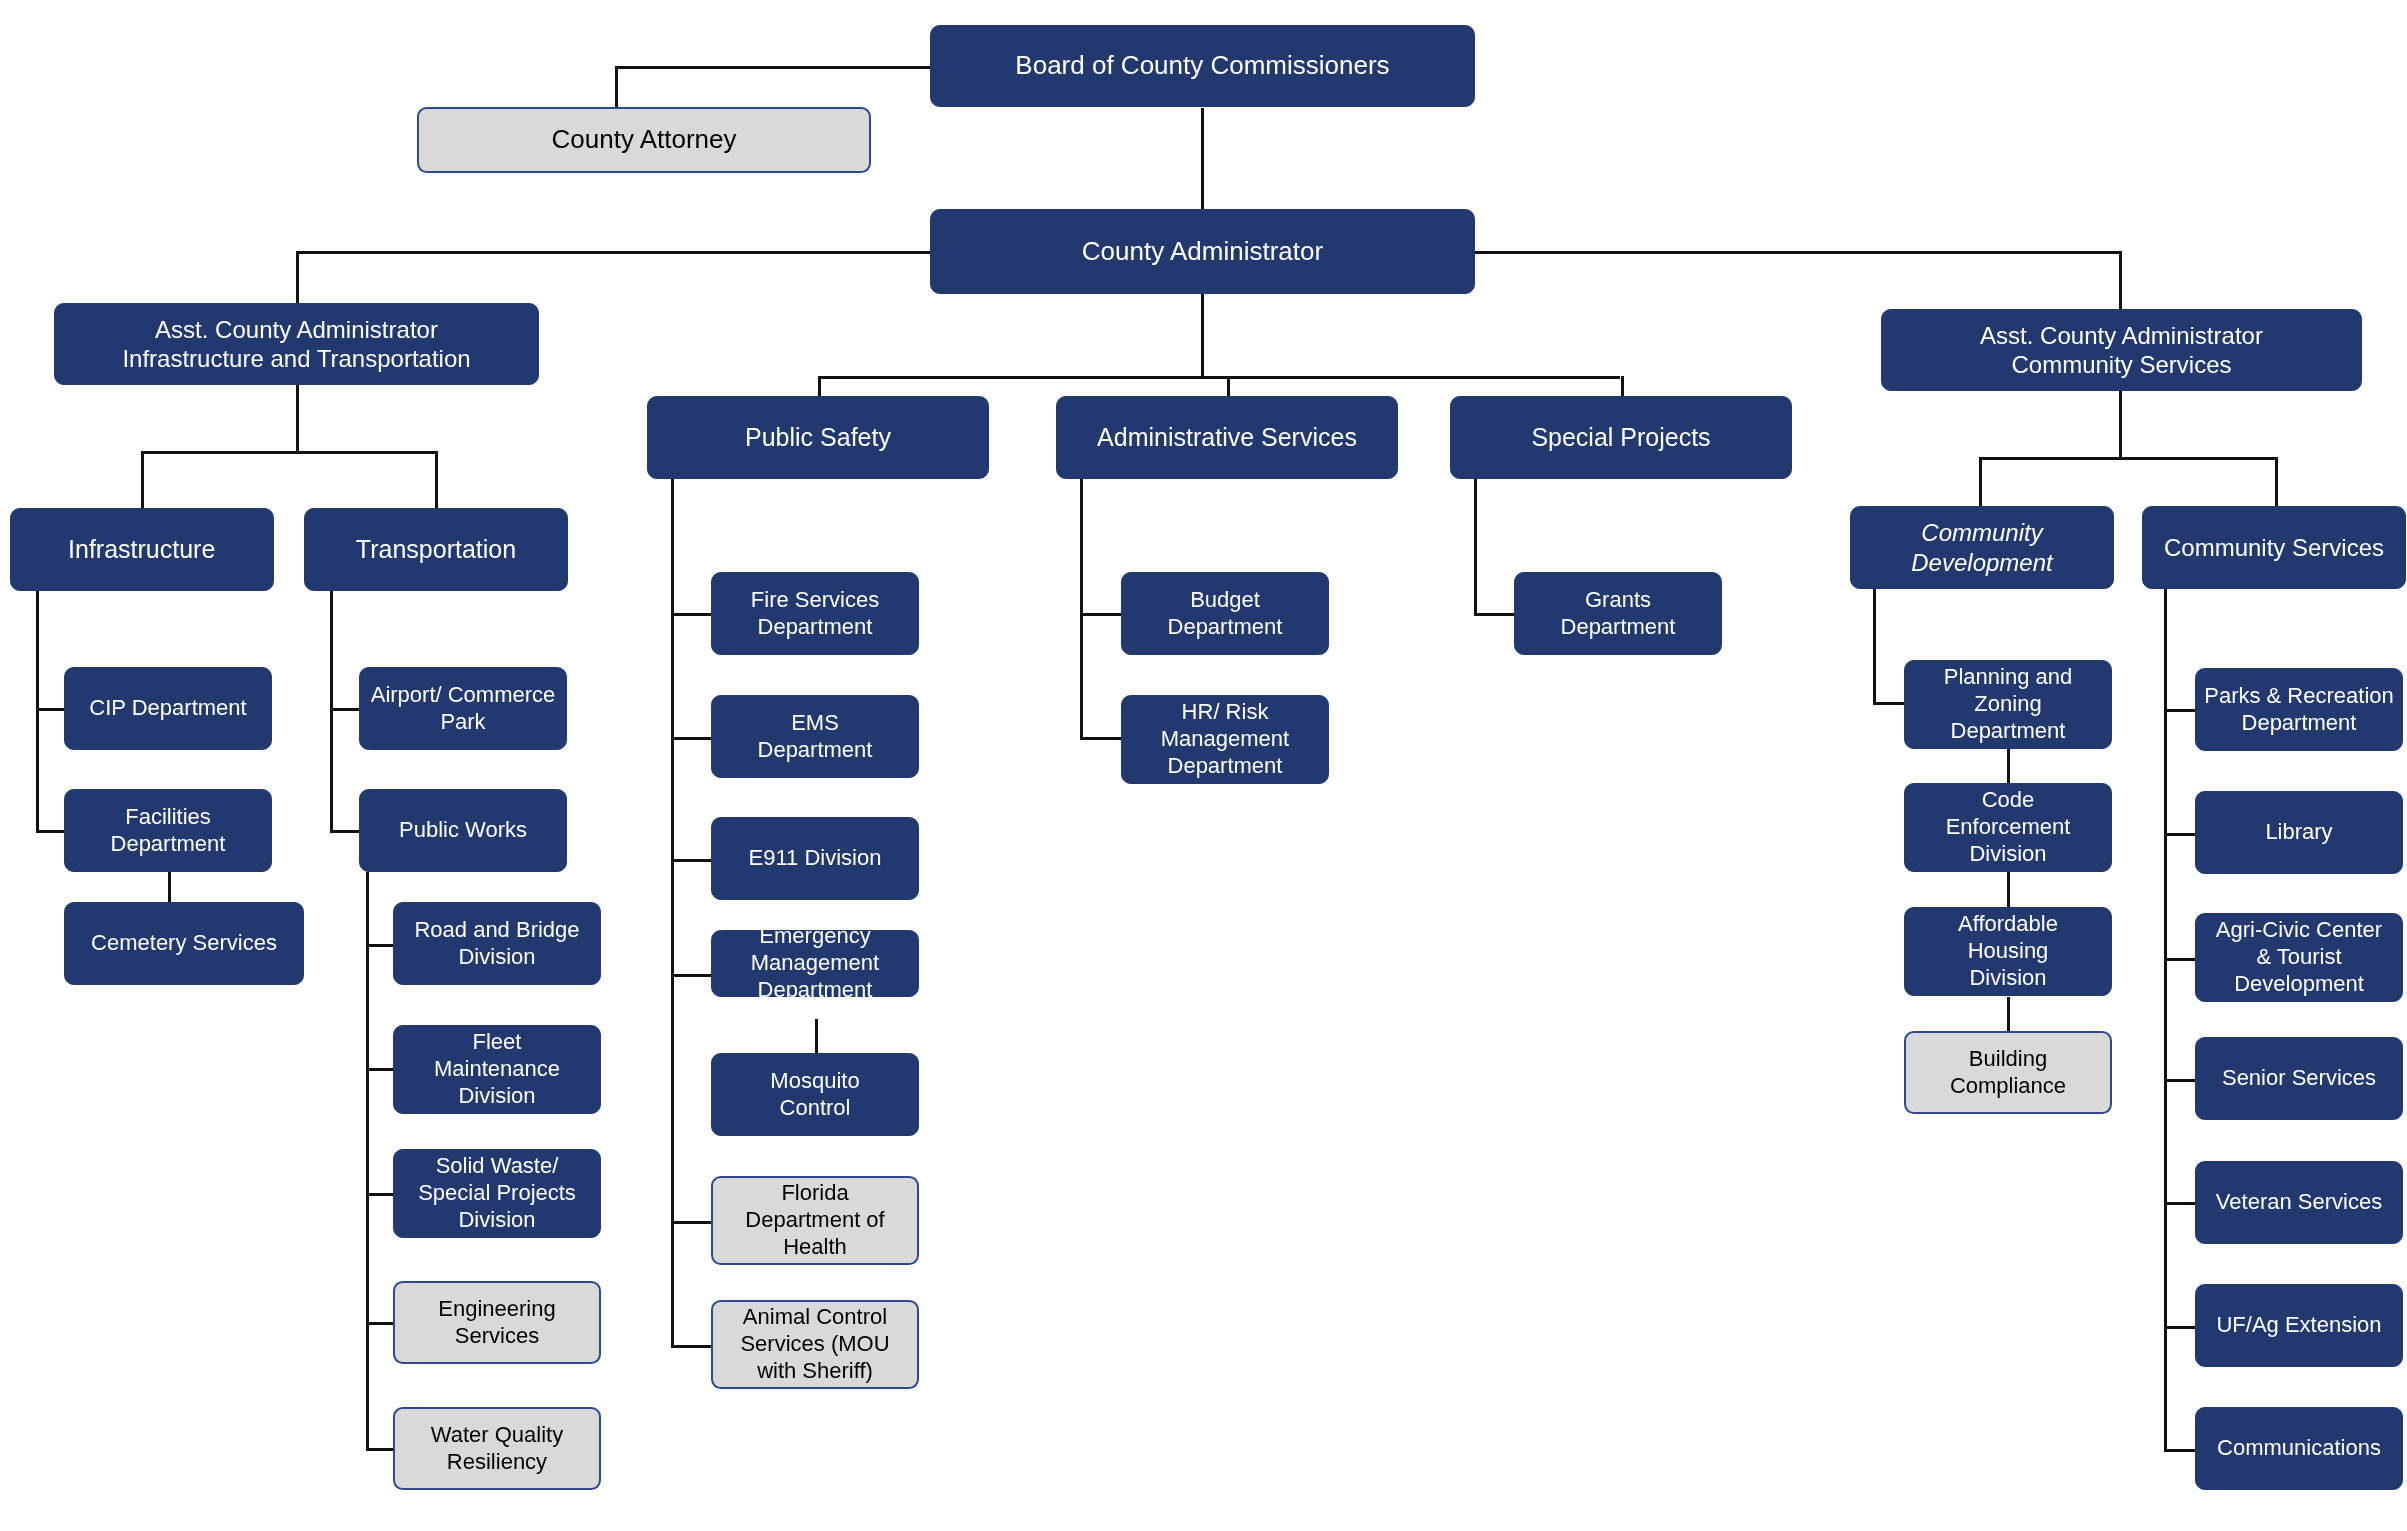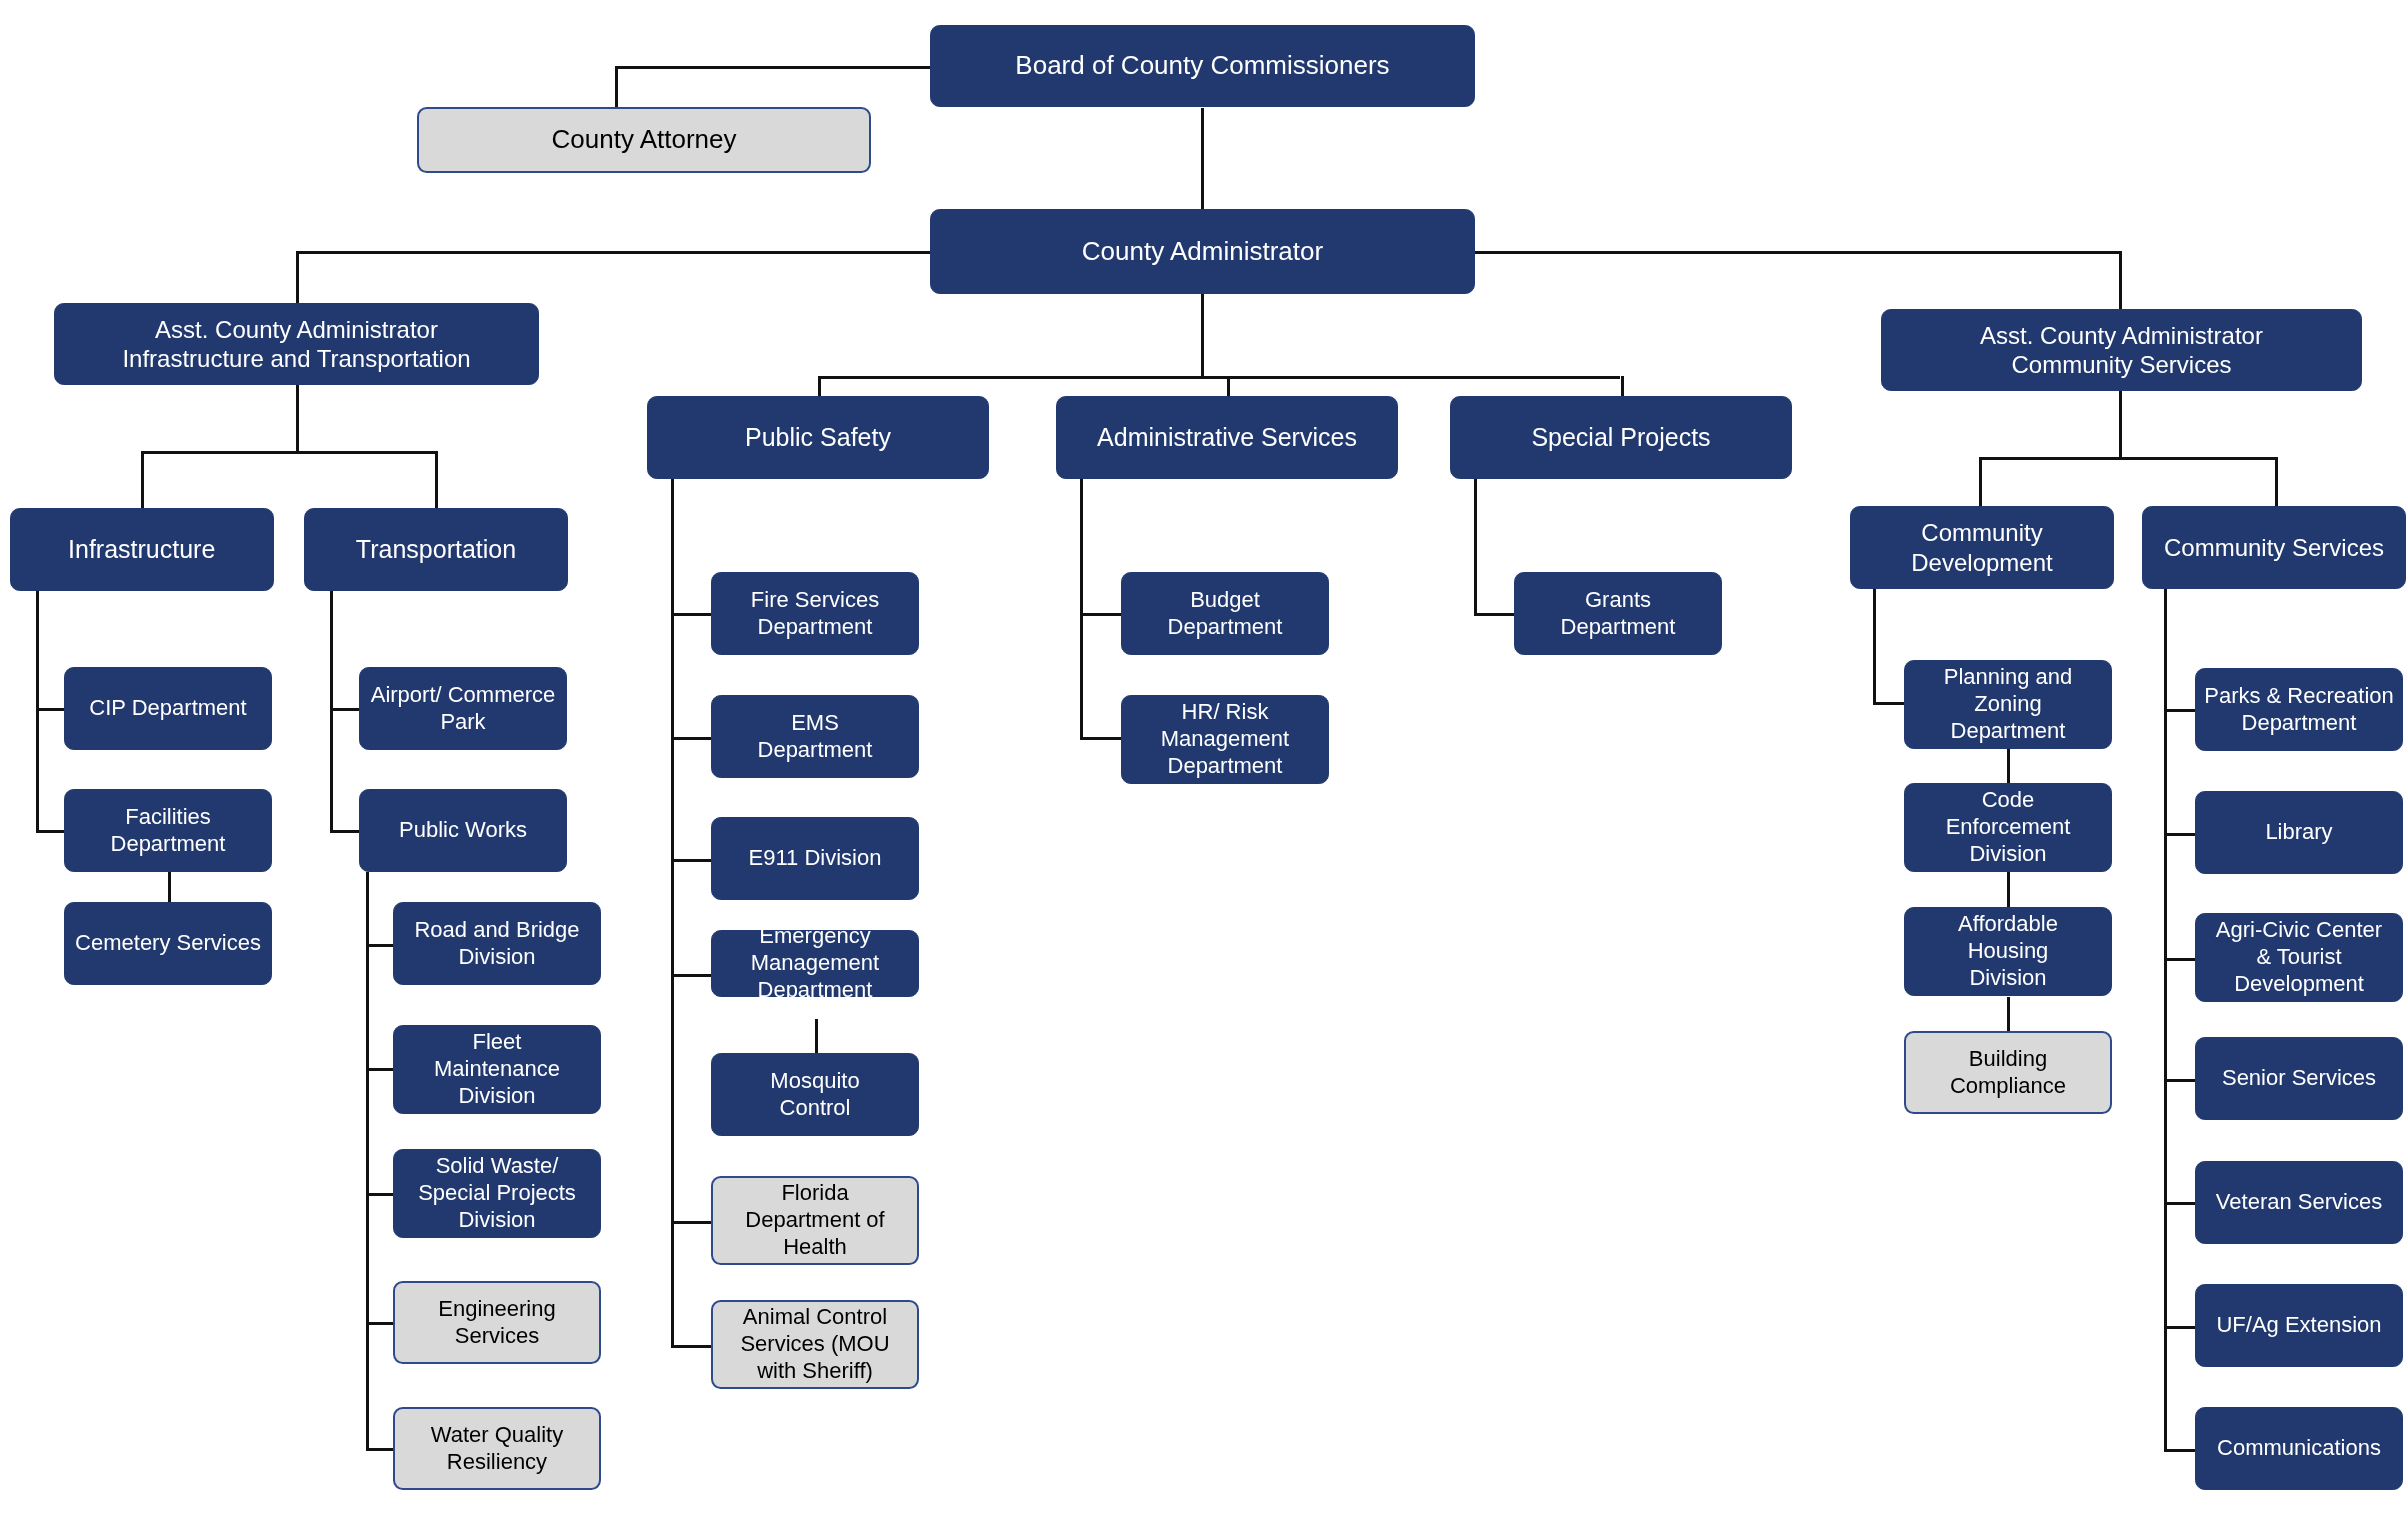--- a/index.html
+++ b/index.html
@@ -139,21 +139,21 @@
     </div>
     <div class="node blue" style="left: 304px; top: 508px; width: 264px; height: 83px; font-size: 25px;">
       <span class="lbl">Transportation</span>
     </div>
     <div class="node blue" style="left: 64px; top: 667px; width: 208px; height: 83px; font-size: 22px;">
       <span class="lbl">CIP Department</span>
     </div>
     <div class="node blue" style="left: 64px; top: 789px; width: 208px; height: 83px; font-size: 22px;">
       <span class="lbl">Facilities Department</span>
     </div>
-    <div class="node blue" style="left: 64px; top: 902px; width: 208px; height: 83px; font-size: 22px;">
+    <div class="node blue" style="left: 64px; top: 902px; width: 240px; height: 83px; font-size: 22px;">
       <span class="lbl">Cemetery Services</span>
     </div>
     <div class="node blue" style="left: 359px; top: 667px; width: 208px; height: 83px; font-size: 22px;">
       <span class="lbl">Airport/ Commerce
 Park</span>
     </div>
     <div class="node blue" style="left: 359px; top: 789px; width: 208px; height: 83px; font-size: 22px;">
       <span class="lbl">Public Works</span>
     </div>
     <div class="node blue" style="left: 393px; top: 902px; width: 208px; height: 83px; font-size: 22px;">
@@ -223,21 +223,21 @@
     </div>
     <div class="node blue" style="left: 1121px; top: 695px; width: 208px; height: 89px; font-size: 22px;">
       <span class="lbl">HR/ Risk
 Management
 Department</span>
     </div>
     <div class="node blue" style="left: 1514px; top: 572px; width: 208px; height: 83px; font-size: 22px;">
       <span class="lbl">Grants
 Department</span>
     </div>
-    <div class="node blue" style="left: 1850px; top: 506px; width: 264px; height: 83px; font-size: 24px;">
+    <div class="node blue" style="left: 1850px; top: 506px; width: 264px; height: 83px; font-size: 24px; font-style: italic;">
       <span class="lbl">Community
 Development</span>
     </div>
     <div class="node blue" style="left: 2142px; top: 506px; width: 264px; height: 83px; font-size: 24px;">
       <span class="lbl">Community Services</span>
     </div>
     <div class="node blue" style="left: 1904px; top: 660px; width: 208px; height: 89px; font-size: 22px;">
       <span class="lbl">Planning and
 Zoning
 Department</span>

